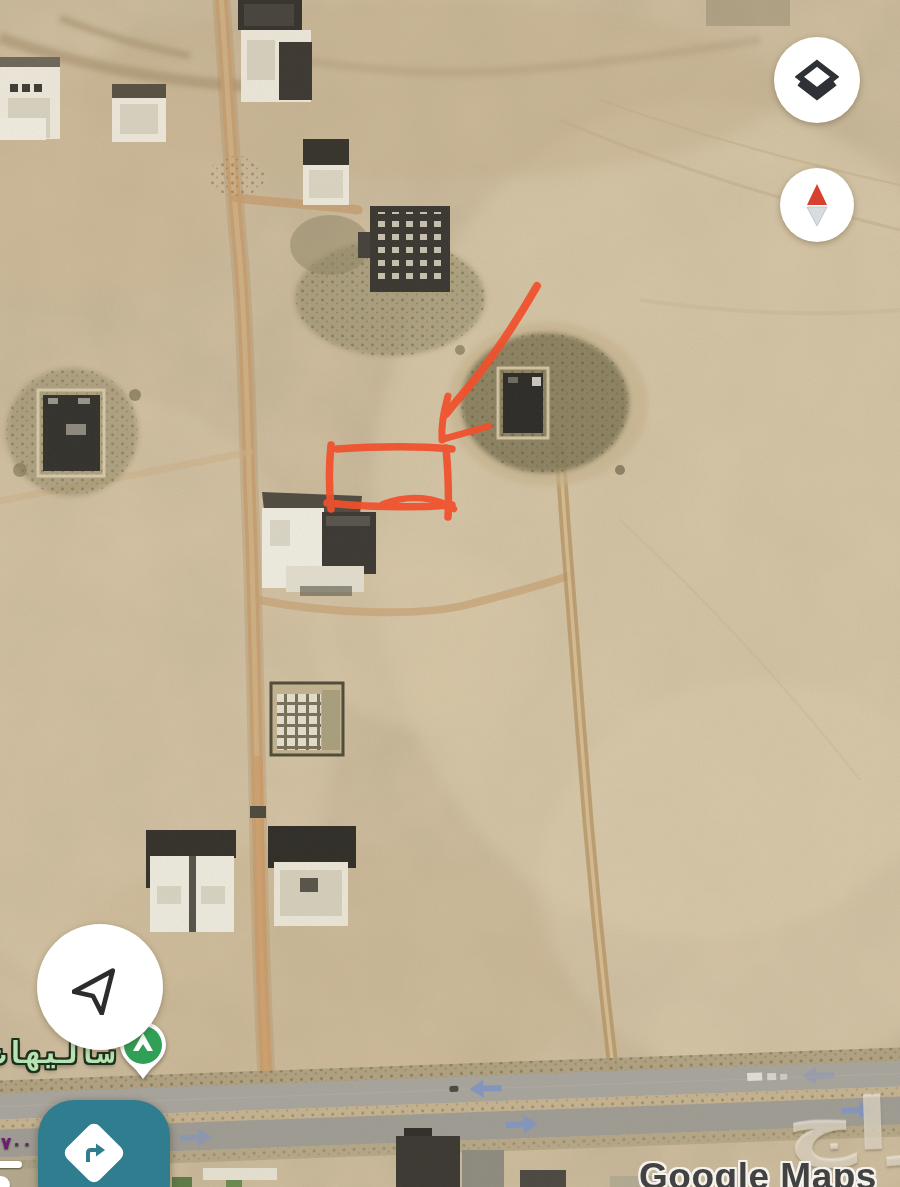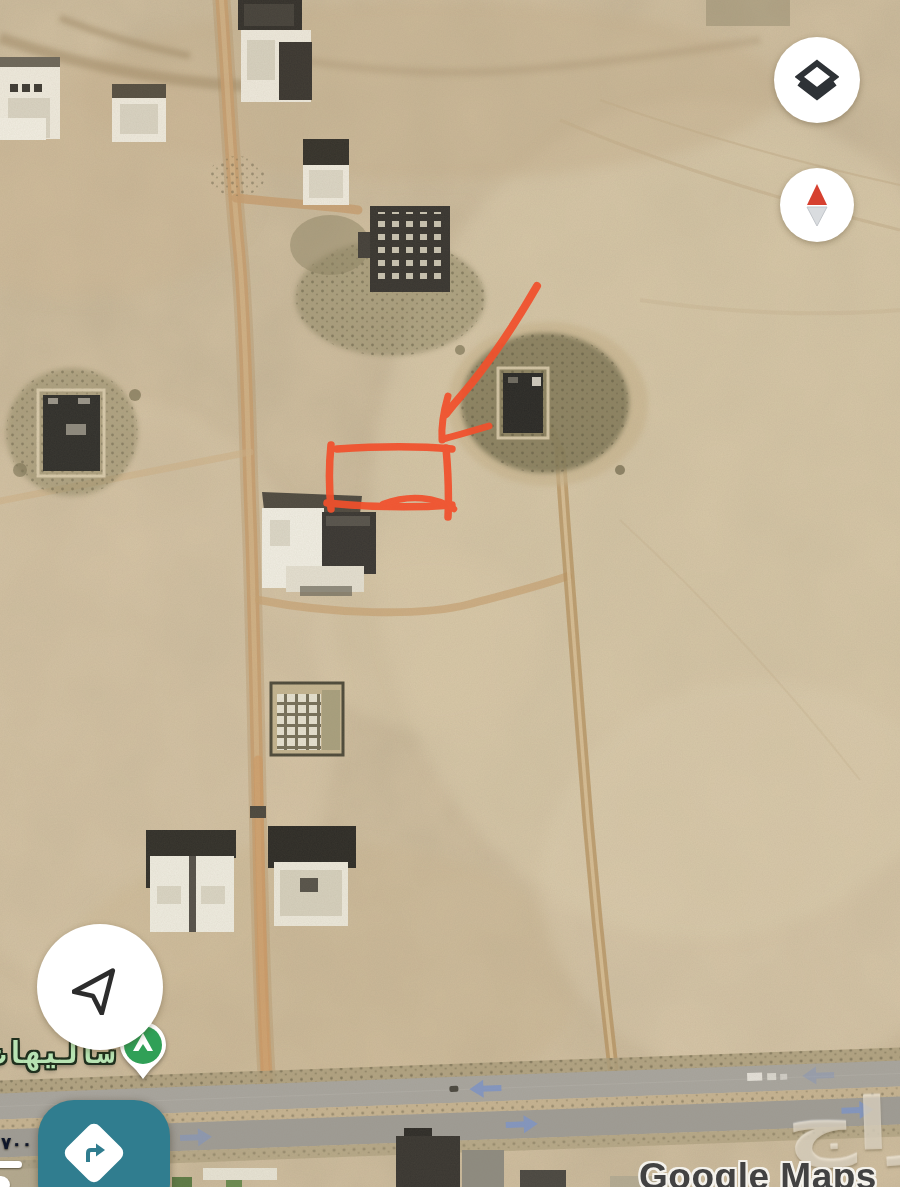--- a/index.html
+++ b/index.html
@@ -35,21 +35,21 @@
        color:rgba(240,231,215,.55);letter-spacing:10px;white-space:nowrap;
        transform:rotate(-2deg) scaleX(1.35);transform-origin:left center;
        text-shadow:0 2px 2px rgba(105,92,66,.4),0 -1px 1px rgba(255,255,255,.35);}
 
   .attribution{position:absolute;left:608px;top:1156px;width:300px;text-align:center;
        font-family:"Liberation Sans",sans-serif;font-size:37px;font-weight:bold;color:#424242;
        letter-spacing:.5px;white-space:nowrap;
        text-shadow:-2px 0 0 #f4f2ec,2px 0 0 #f4f2ec,0 -2px 0 #f4f2ec,0 2px 0 #f4f2ec,
                    -2px -2px 0 #f4f2ec,2px 2px 0 #f4f2ec,-2px 2px 0 #f4f2ec,2px -2px 0 #f4f2ec;}
 
-  .scale-text{position:absolute;left:1px;top:1133px;font-size:17px;font-weight:bold;color:#0f172a;
+  .scale-text{position:absolute;left:1px;top:1133px;font-size:17px;font-weight:bold;color:#701a75;
        text-shadow:0 1px 2px rgba(40,35,20,.8);}
   .scale-bar{position:absolute;left:-8px;top:1161px;width:30px;height:7px;background:#fff;
        border-radius:4px;box-shadow:0 1px 2px rgba(40,35,20,.6);}
   .scale-dot{position:absolute;left:-8px;top:1176px;width:18px;height:18px;background:#fff;
        border-radius:50%;box-shadow:0 1px 2px rgba(40,35,20,.6);}
 </style>
 </head>
 <body>
 
 <div class="stage">

